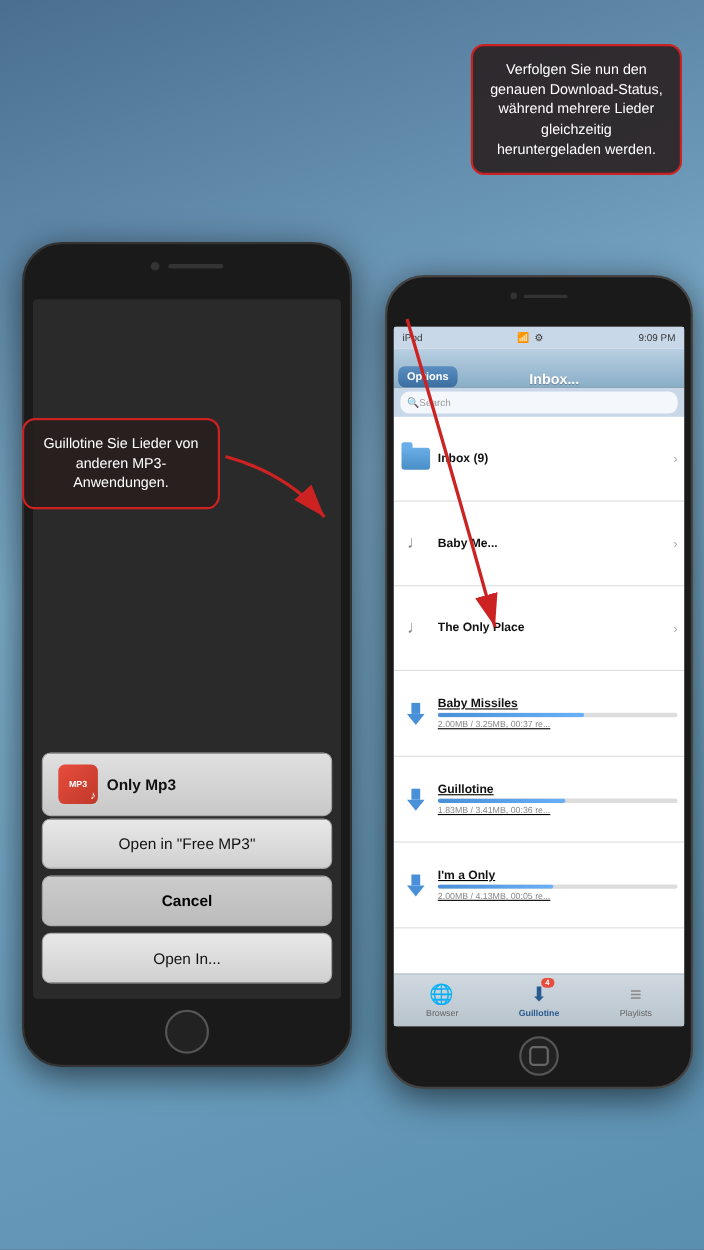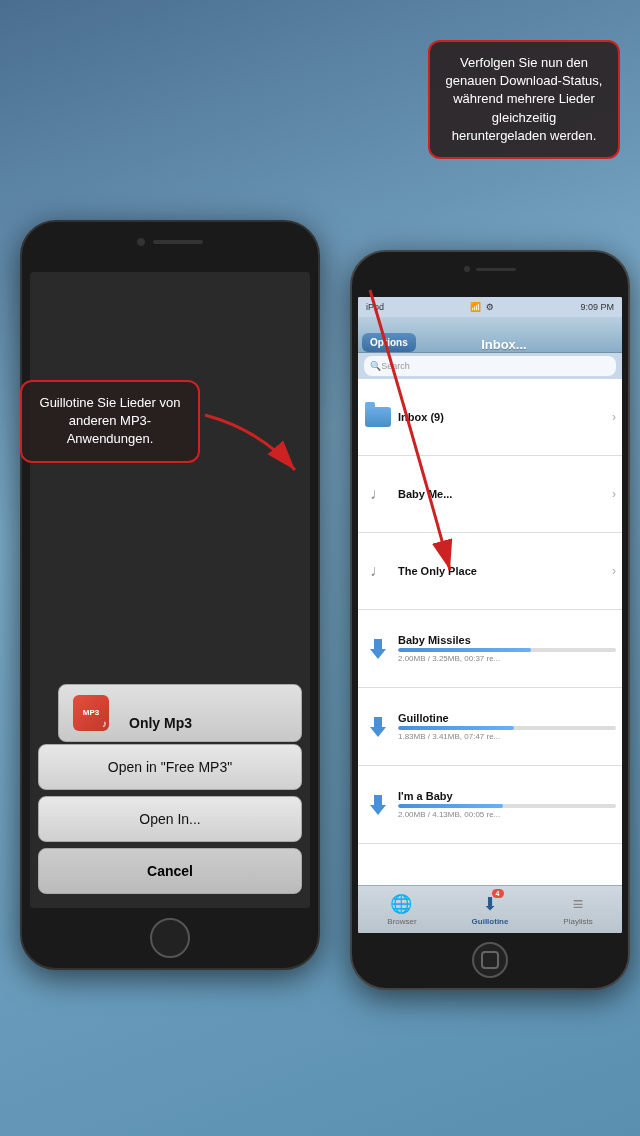--- a/index.html
+++ b/index.html
@@ -70,23 +70,22 @@
       font-weight: bold;
       color: #000;
     }
     .action-sheet-top {
       background: linear-gradient(180deg, #e0e0e0 0%, #c8c8c8 100%);
       border: 1px solid #aaa;
       border-radius: 8px;
       margin-bottom: 2px;
       padding: 10px 14px;
       display: flex;
-      align-items: flex-end;
-      gap: 20px;
-      margin-left: 20px;
+      align-items: center;
+      gap: 8px;
     }
     .mp3-icon {
       width: 36px;
       height: 36px;
       background: linear-gradient(135deg, #e74c3c, #c0392b);
       border-radius: 6px;
       display: flex;
       align-items: center;
       justify-content: center;
       font-size: 8px;
@@ -257,20 +256,21 @@
       font-weight: 600;
       color: #111;
       white-space: nowrap;
       overflow: hidden;
       text-overflow: ellipsis;
     }
     .file-progress {
       display: flex;
       flex-direction: column;
       gap: 2px;
+      text-decoration: underline;
     }
     .progress-bar-bg {
       width: 100%;
       height: 4px;
       background: #ddd;
       border-radius: 2px;
       overflow: hidden;
     }
     .progress-bar-fill {
       height: 100%;
@@ -455,26 +455,26 @@
           <span class="mp3-icon-label">MP3</span>
           <span class="mp3-music-note">♪</span>
         </div>
         <span style="font-size:14px; font-weight:bold; color:#111;">Only Mp3</span>
       </div>
 
       <div class="action-sheet-item">
         <span>Open in "Free MP3"</span>
       </div>
 
+      <div class="action-sheet-item cancel">
+        <span>Cancel</span>
+      </div>
+
       <div class="action-sheet-item">
         <span>Open In...</span>
-      </div>
-
-      <div class="action-sheet-item cancel">
-        <span>Cancel</span>
       </div>
     </div>
   </div>
   <div class="left-phone-home"></div>
 </div>
 
 <div class="right-phone">
   <div style="position:absolute;top:14px;left:50%;transform:translateX(-50%);display:flex;align-items:center;gap:6px;">
     <div style="width:6px;height:6px;border-radius:50%;background:#333;"></div>
     <div style="width:40px;height:3px;background:#333;border-radius:2px;"></div>
@@ -557,33 +557,33 @@
           <div class="download-arrow">
             <div class="arrow-body"></div>
             <div class="arrow-head"></div>
           </div>
         </div>
         <div class="file-info file-progress">
           <div class="file-name">Guillotine</div>
           <div class="progress-bar-bg">
             <div class="progress-bar-fill" style="width:53%;"></div>
           </div>
-          <div class="file-meta">1.83MB / 3.41MB, 07:47 re...</div>
+          <div class="file-meta">1.83MB / 3.41MB, 00:36 re...</div>
         </div>
       </div>
 
       <div class="file-item">
         <div class="file-icon">
           <div class="download-arrow">
             <div class="arrow-body"></div>
             <div class="arrow-head"></div>
           </div>
         </div>
         <div class="file-info file-progress">
-          <div class="file-name">I'm a Baby</div>
+          <div class="file-name">I'm a Only</div>
           <div class="progress-bar-bg">
             <div class="progress-bar-fill" style="width:48%;"></div>
           </div>
           <div class="file-meta">2.00MB / 4.13MB, 00:05 re...</div>
         </div>
       </div>
 
     </div>
 
     <div class="tab-bar">

